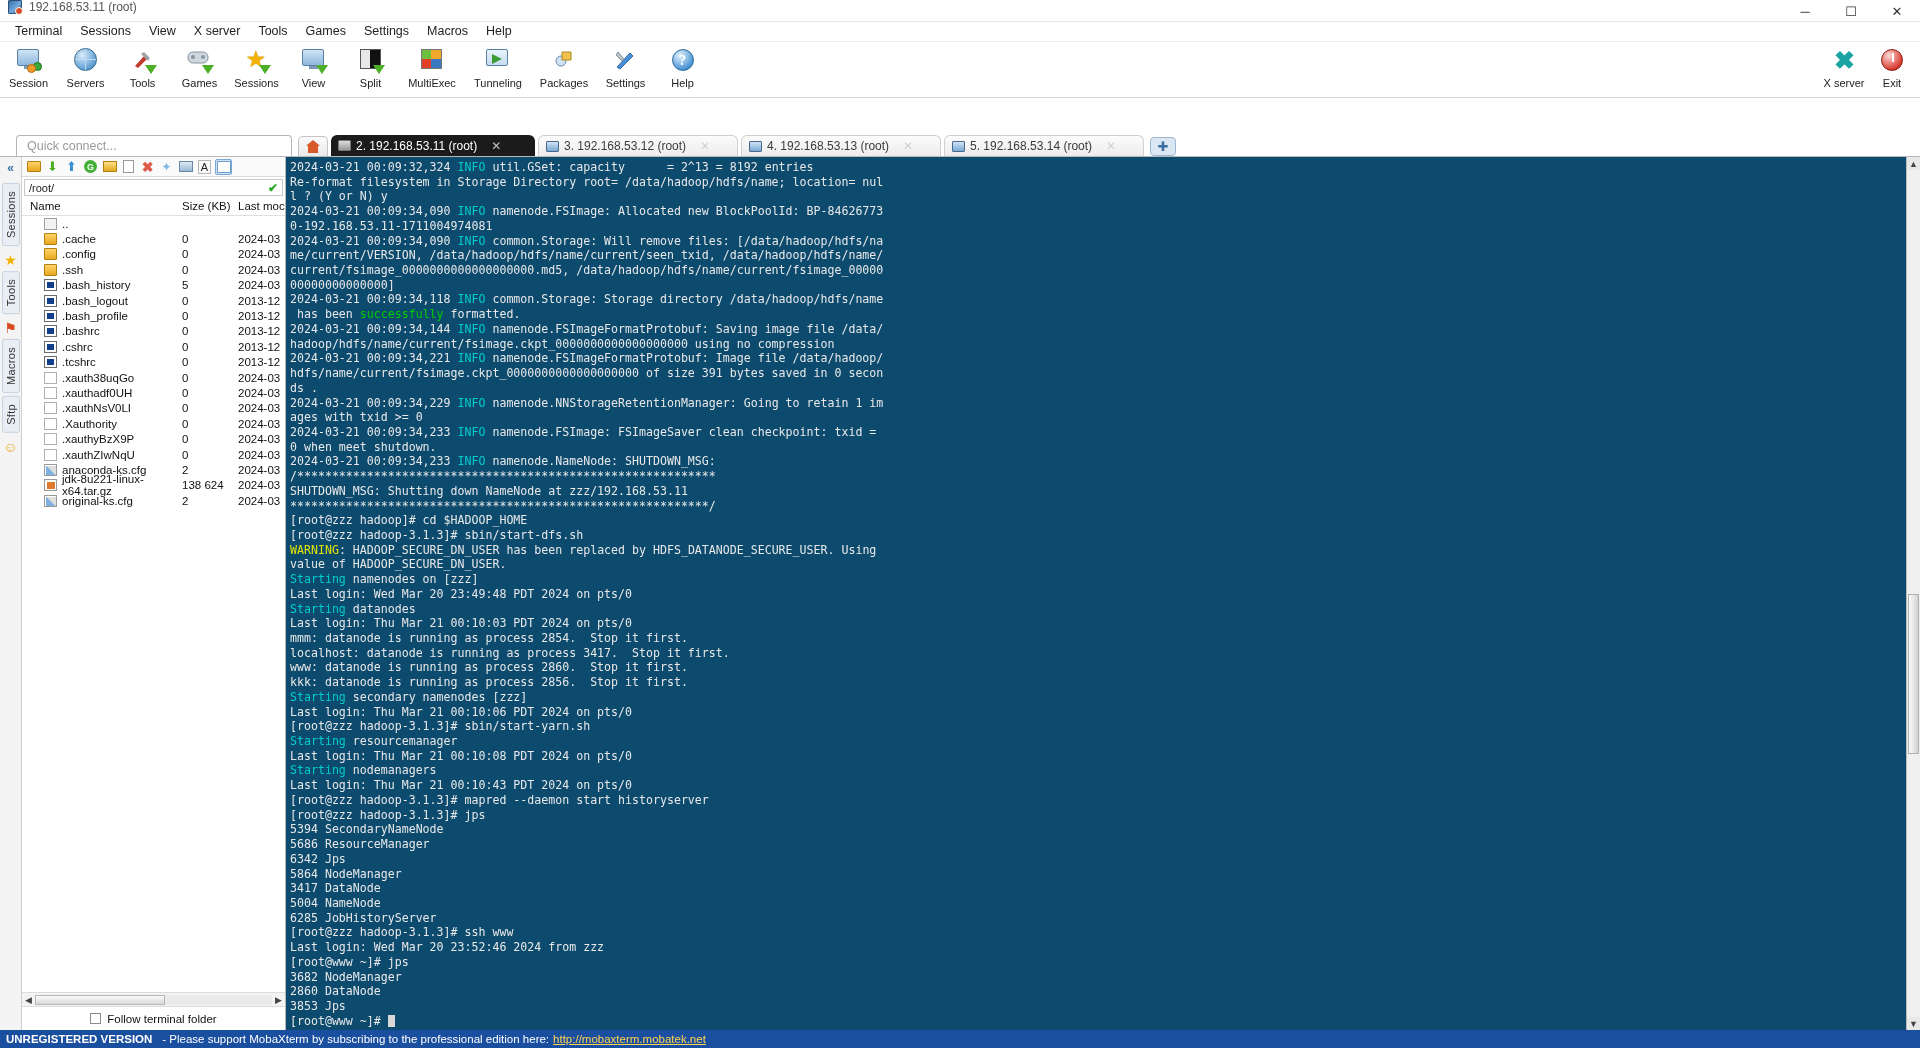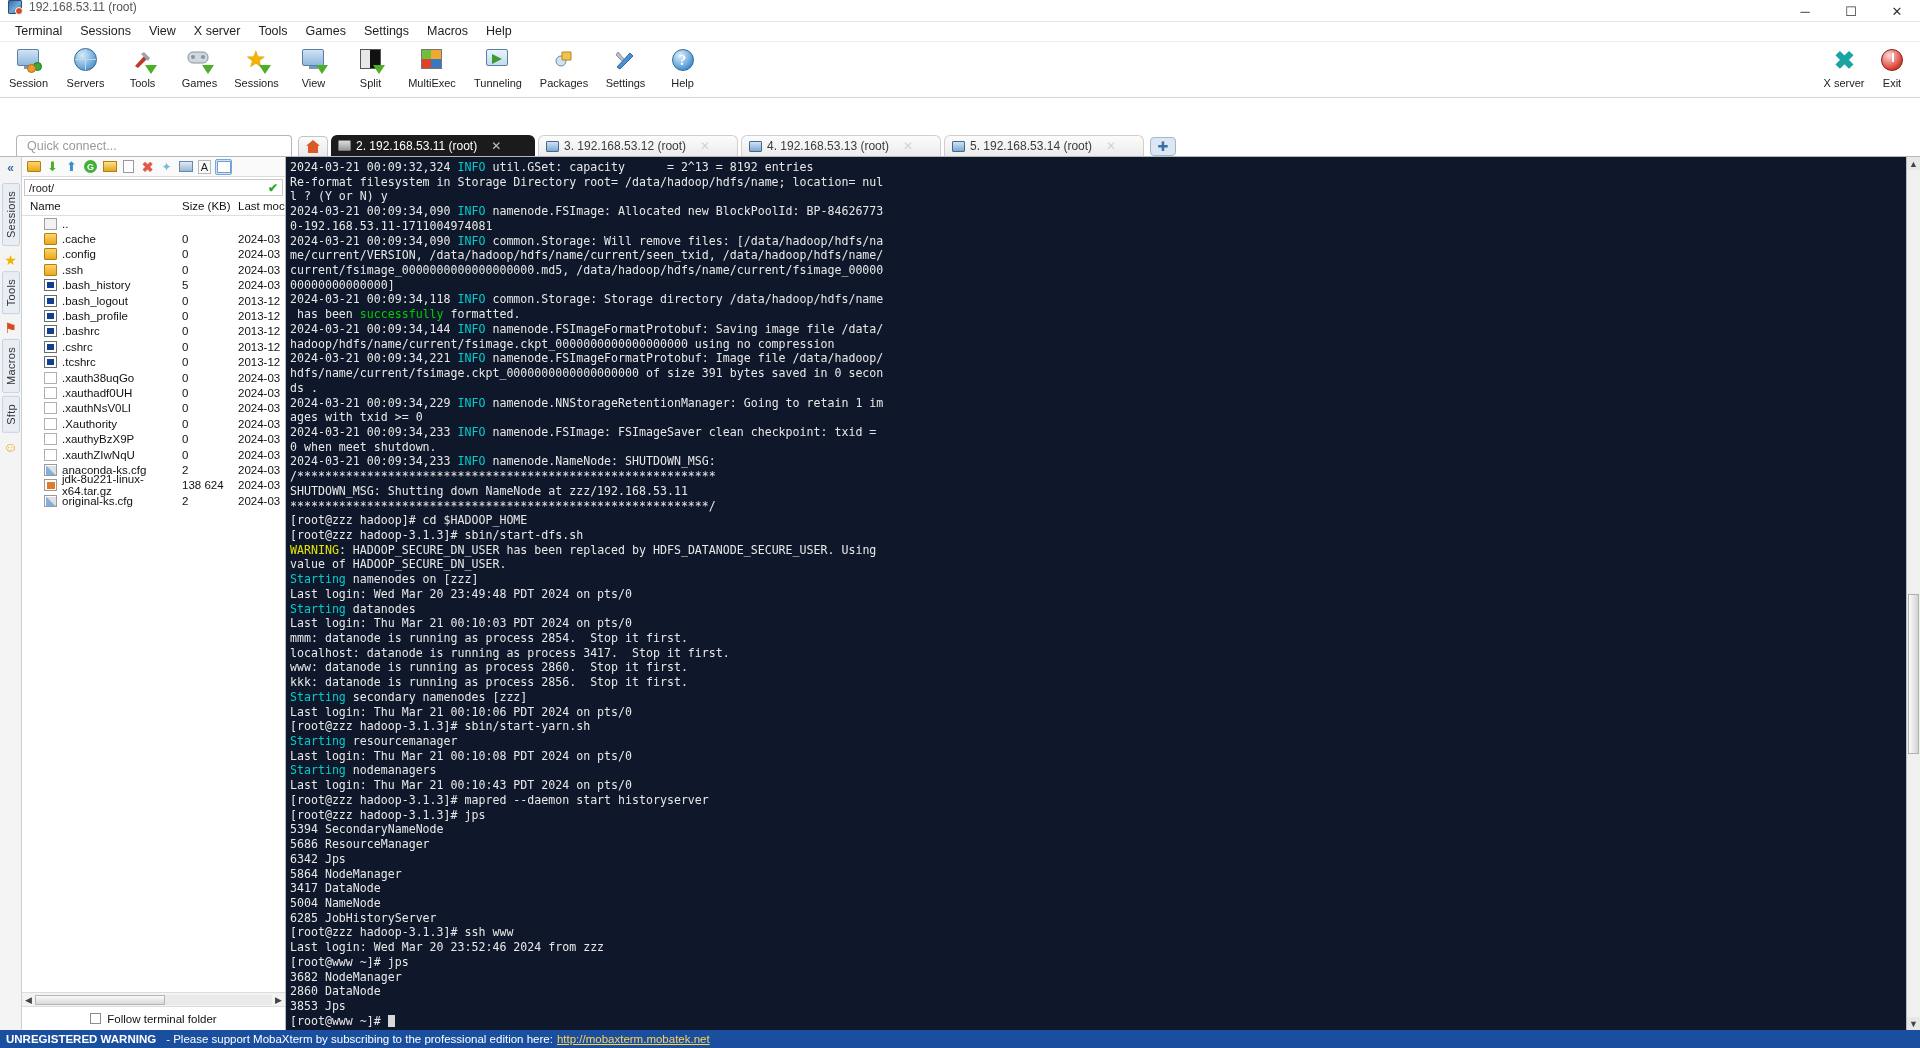--- a/index.html
+++ b/index.html
@@ -201,21 +201,21 @@
   .sftp-scroll .strack{flex:1;height:10px;background:#eaeaea;position:relative;}
   .sftp-scroll .sthumb{position:absolute;left:0;top:0;width:130px;height:10px;
                        background:linear-gradient(#fbfbfb,#d8d8d8);border:1px solid #b5b5b5;}
   .sftp-foot { height:24px; display:flex; align-items:center; justify-content:center;
                font-size:11.5px; color:#111; border-top:1px solid #dcdcdc;}
   .sftp-foot .cb{width:11px;height:11px;border:1px solid #8d8d8d;background:#fff;margin-right:6px;}
 
   
   .term-wrap { flex:1; background:#000; position:relative; min-width:0; display:flex; }
   .term {
-    flex:1; background:#0f172a; color:#d8d8d8;
+    flex:1; background:#0c4a6e; color:#d8d8d8;
     font-family:"DejaVu Sans Mono","Liberation Mono",monospace;
     font-size:11.6px; line-height:14.72px;
     padding:3px 0 0 4px; white-space:pre; overflow:hidden;
   }
   .term .c-cy { color:#00cdcd; }
   .term .c-gr { color:#00cd00; }
   .term .c-ye { color:#e5e500; }
   .term .c-wh { color:#e8e8e8; }
   .cursor { display:inline-block; width:7px; height:12px; background:#d8d8d8;
             vertical-align:-2px; }
@@ -635,18 +635,18 @@
         <div class="tarr">▲</div>
         <div class="ttrack">
           <div class="tthumb"></div>
         </div>
         <div class="tarr">▼</div>
       </div>
     </div>
   </div>
 
   <div class="status">
-    <span class="bold">UNREGISTERED WARNING</span>
+    <span class="bold">UNREGISTERED VERSION</span>
     <span class="txt">-  Please support MobaXterm by subscribing to the professional edition here:</span>
     <span class="lnk">http://mobaxterm.mobatek.net</span>
   </div>
 
 </div>
 
 </body></html>

